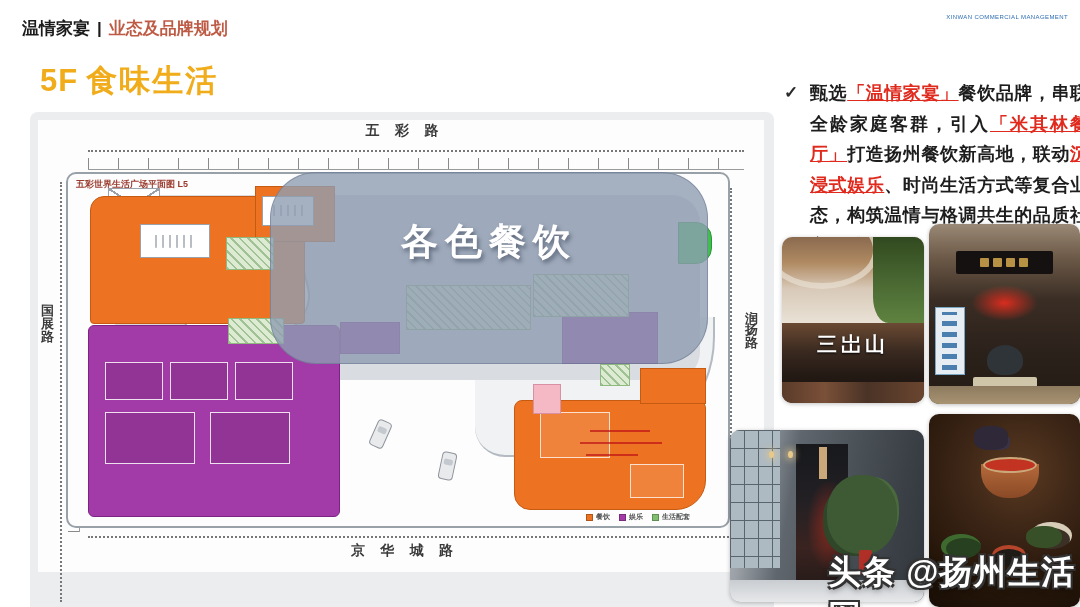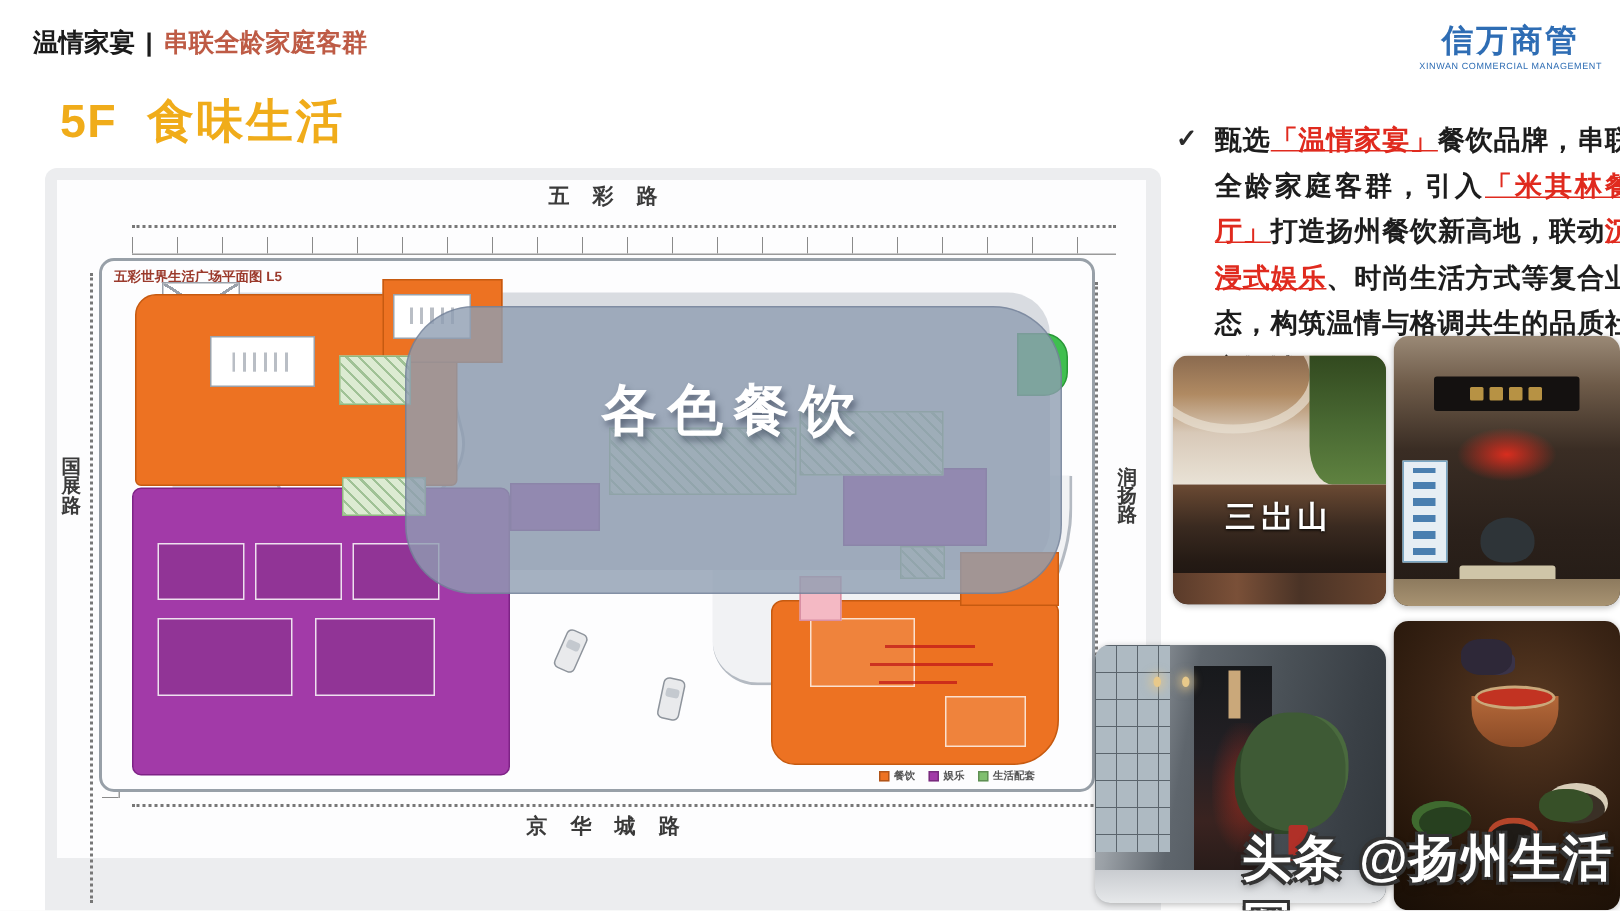--- a/index.html
+++ b/index.html
@@ -10,21 +10,21 @@
   }
   
   .hdr { position:absolute; left:22px; top:17px; font-size:17px; font-weight:bold; color:#1b1b1b; }
   .hdr .divider { margin:0 7px; color:#1b1b1b; }
   .hdr .sub { color:var(--subsection-red); }
   .logo { position:absolute; right:12px; top:13px; text-align:center; }
   .logo .logo-name { font-size:21px; font-weight:bold; color:var(--logo-blue); letter-spacing:2px; }
   .logo .logo-tag { font-size:6px; color:var(--logo-blue); letter-spacing:.4px; margin-top:1px; }
   
   .floor-title { position:absolute; left:40px; top:60px; font-size:31px; font-weight:bold; color:var(--title-gold); letter-spacing:1px; }
-  .floor-title .fname { margin-left:20px; letter-spacing:2px;font-family:Liberation Serif, serif; }
+  .floor-title .fname { margin-left:8px; letter-spacing:2px;font-family:Liberation Serif, serif; }
   
   .map-panel { position:absolute; left:30px; top:112px; width:744px; height:595px; background:#ECEDEF; border-radius:8px; }
   .sheet { position:absolute; left:8px; top:8px; width:726px; height:452px; background:#FDFDFE; }
   .road { color:#3a3a3a; font-size:14px; font-weight:bold; }
   .road-top { position:absolute; left:0; top:10px; width:100%; text-align:center; letter-spacing:1.1em; text-indent:1.1em; }
   .road-bottom { position:absolute; left:0; top:430px; width:100%; text-align:center; letter-spacing:1.1em; text-indent:1.1em; }
   .road-left { position:absolute; left:8px; top:182px; writing-mode:vertical-rl; letter-spacing:1.0em; font-size:13px; }
   .road-right { position:absolute; left:712px; top:188px; writing-mode:vertical-rl; letter-spacing:1.0em; font-size:13px; }
   .dots-h { position:absolute; border-top:2px dotted #777; height:0; }
   .dots-v { position:absolute; border-left:2px dotted #777; width:0; }
@@ -63,21 +63,21 @@
   .redmark { position:absolute; height:2px; background:#C01818; opacity:.75; }
   .pinkz { position:absolute; background:var(--zone-pink); border:1px solid #D98FA4; }
   .car { position:absolute; width:15px; height:28px; background:#E9EAEC; border:1.5px solid #8E949C; border-radius:4px; }
   .car::after { content:""; position:absolute; left:2px; right:2px; top:6px; height:6px; background:#C4C9CF; border-radius:2px; }
   
   .legend { position:absolute; left:556px; top:400px; display:flex; gap:9px; align-items:center; }
   .legend-item { display:flex; gap:3px; align-items:center; font-size:7px; color:#555; font-weight:bold; }
   .legend-swatch { width:7px; height:7px; display:inline-block; border:1px solid rgba(0,0,0,.25); }
   
   .overlay { position:absolute; left:240px; top:60px; width:438px; height:192px;
-    background:var(--overlay-fill); border:1px solid rgba(90,105,130,.45); border-radius:46px;margin-top:32px; }
+    background:var(--overlay-fill); border:1px solid rgba(90,105,130,.45); border-radius:46px; }
   .overlay-label { position:absolute; width:100%; top:44px; text-align:center;
     font-size:37px; font-weight:bold; color:#fff; letter-spacing:7px;
     text-shadow:2px 3px 4px rgba(60,70,90,.65); }
   
   .check { position:absolute; left:784px; top:82px; font-size:17px; font-weight:bold; color:#2b2b2b; z-index:1; }
   .bullet-text { position:absolute; left:810px; top:78px; width:278px; font-size:18px; line-height:30.5px;
     font-weight:bold; color:#1d1d1d; text-align:justify; z-index:1; }
   .bullet-text .hl { color:var(--highlight-red);text-decoration:underline; }
   .photo { position:absolute; border-radius:10px; overflow:hidden; z-index:2; box-shadow:0 1px 4px rgba(0,0,0,.25); }
   .photo1 { left:782px; top:237px; width:142px; height:166px; }
@@ -131,24 +131,23 @@
   
   .watermark { position:absolute; left:828px; top:550px; z-index:10; font-size:33px; font-weight:bold; color:#fff; letter-spacing:1px;
     text-shadow:2px 2px 0 #333,-2px 2px 0 #333,2px -2px 0 #333,-2px -2px 0 #333,0 3px 6px rgba(0,0,0,.5); }
 </style>
 </head>
 <body>
 
 <div class="slide">
 
   <div class="hdr">
-    <span>温情家宴</span><span class="divider">|</span><span class="sub">串联全龄家庭客群</span>
+    <span>温情家宴</span><span class="divider">|</span><span class="sub">业态及品牌规划</span>
   </div>
   <div class="logo">
-    <div class="logo-name">信万商管</div>
     <div class="logo-tag">XINWAN COMMERCIAL MANAGEMENT</div>
   </div>
 
   <div class="floor-title">
     <span>5F</span><span class="fname">食味生活</span>
   </div>
 
   <div class="map-panel">
     <div class="sheet"></div>
 

